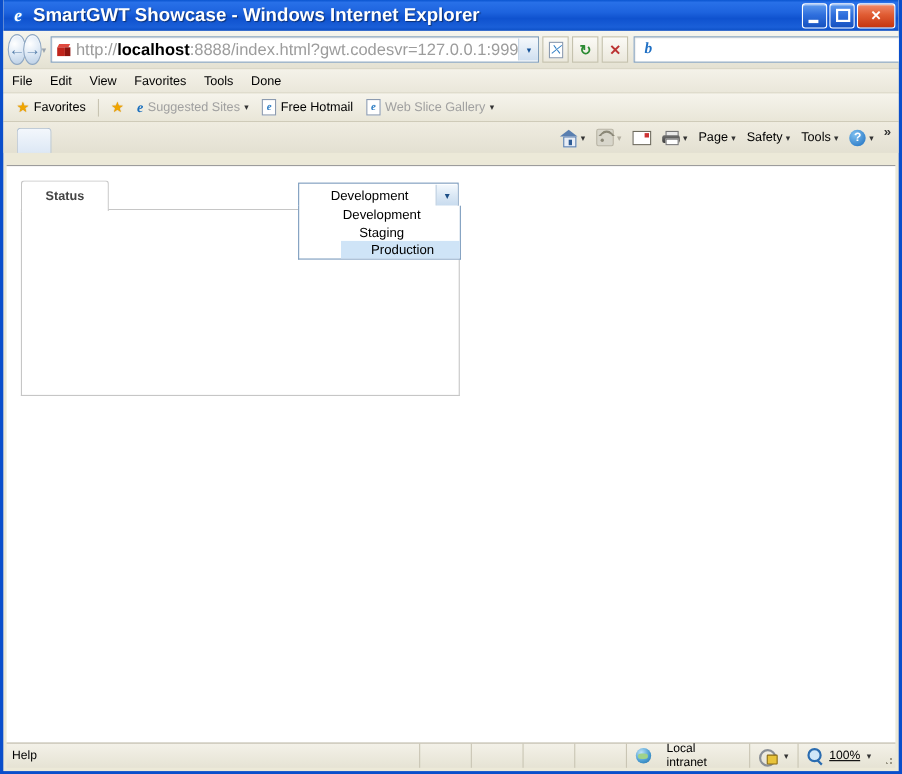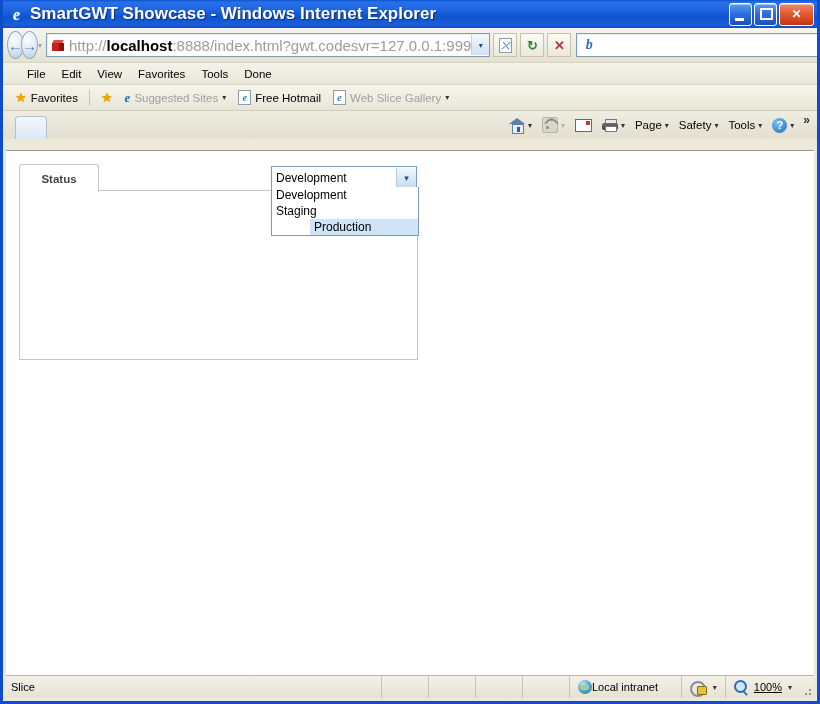--- a/index.html
+++ b/index.html
@@ -159,21 +159,21 @@
     background: linear-gradient(to bottom,#fdfdfa,#e9e6d9);
     display:flex; align-items:center; justify-content:center;
     color:#45506b; font-size: 8px;
   }
 
   
   .menubar {
     height: 21px;
     background: linear-gradient(to bottom,#f4f2e9,#eae7da);
     display: flex; align-items: center;
-    padding-left: 16px;
+    padding-left: 0;
     border-bottom: 1px solid #d8d5c6;
   }
   .menuitem { padding: 2px 8px; font-size: 11.5px; color: #000; }
 
   
   .favbar {
     height: 25px;
     background: linear-gradient(to bottom,#f6f4ec,#e9e6d8);
     display: flex; align-items: center;
     padding-left: 7px; gap: 2px;
@@ -331,21 +331,21 @@
     background: #fff;
     border: 1px solid #c6c6c6; border-top: none;
   }
   .tab-mask {
     position: absolute; left: 1px; top: -1px; width: 76px; height: 2px;
     background: #fff; z-index: 3;
   }
 
   
   .select-wrap {
-    position: absolute; left: 252px; top: 2px; width: 146px;
+    position: absolute; left: 252px; top: 2px; width: 146px; text-align: center;
   }
   .select-box {
     height: 21px;
     background: #fff;
     border: 1px solid #7b9bbd;
     display: flex; align-items: center;
   }
   .select-value {
     flex: 1; padding-left: 4px; font-size: 12px; color: #000;
   }
@@ -373,21 +373,21 @@
     position: absolute; left: 3px; right: 3px; bottom: 3px;
     height: 22px;
     background: linear-gradient(to bottom,#f3f1e8,#e6e3d4);
     border-top: 1px solid #b9b5a4;
     display: flex; align-items: center;
     font-size: 11px;
   }
   .sb-text { padding-left: 5px; min-width: 370px; }
   .sb-cell { width: 46px; height: 22px; border-left: 1px solid #c9c5b4; }
   .sb-zone {
-    display: flex; align-items: center; gap: 0;
+    display: flex; align-items: center; gap: 14px;
     padding: 0 10px 0 8px; height: 22px;
     border-left: 1px solid #c9c5b4; flex: 1;
   }
   .globe {
     width: 14px; height: 14px; border-radius: 50%;
     background: radial-gradient(circle at 35% 30%, #bfe3f7 0%, #4e9fd4 55%, #1b6ca8 100%);
     position: relative; flex: none;
   }
   .globe:after {
     content:""; position:absolute; left:2px; top:5px; width:9px; height:5px;
@@ -611,21 +611,21 @@
         <div class="select-list">
           <div class="opt">Development</div>
           <div class="opt">Staging</div>
           <div class="opt sel">Production</div>
         </div>
       </div>
     </div>
   </div>
 
   <div class="statusbar">
-    <span class="sb-text">Slice</span>
+    <span class="sb-text">Help</span>
     <span class="sb-cell"></span>
     <span class="sb-cell"></span>
     <span class="sb-cell"></span>
     <span class="sb-cell"></span>
     <span class="sb-zone">
       <span class="globe"></span>
       <span>Local intranet</span>
     </span>
     <span class="sb-right">
       <span class="sb-sec">

